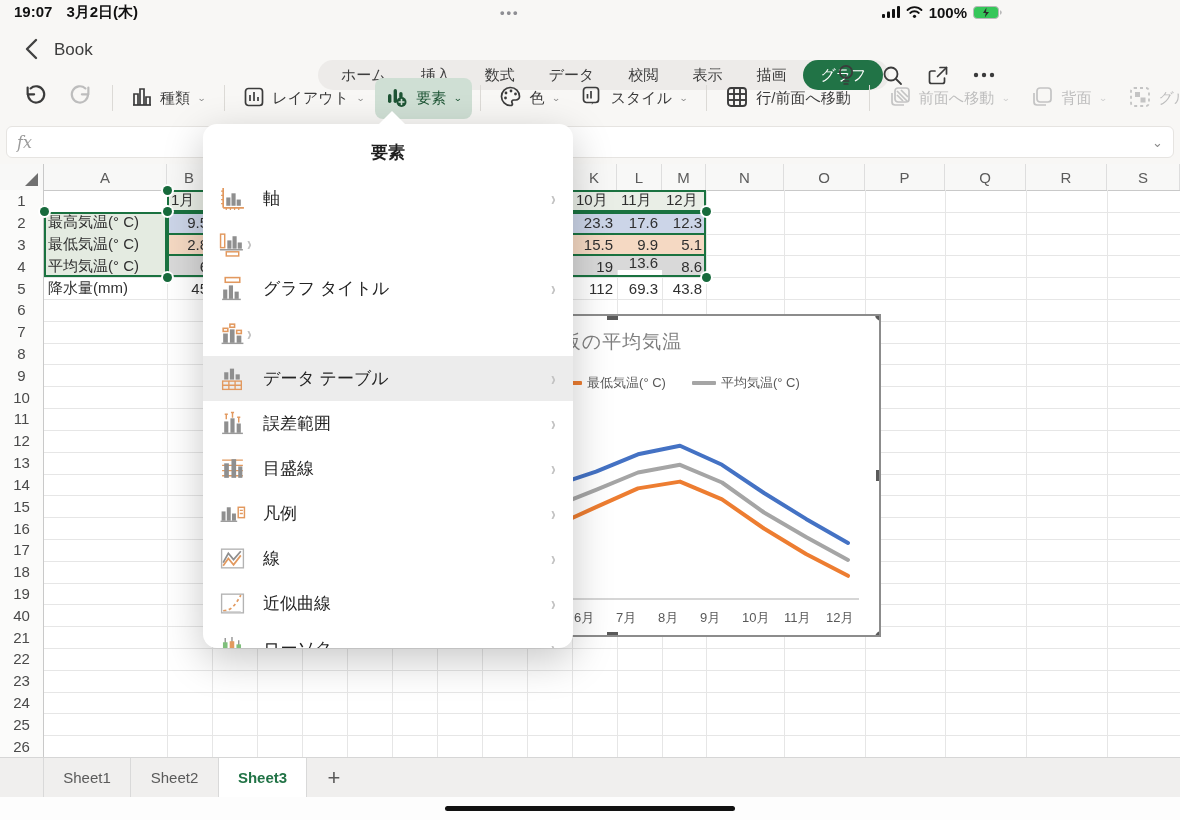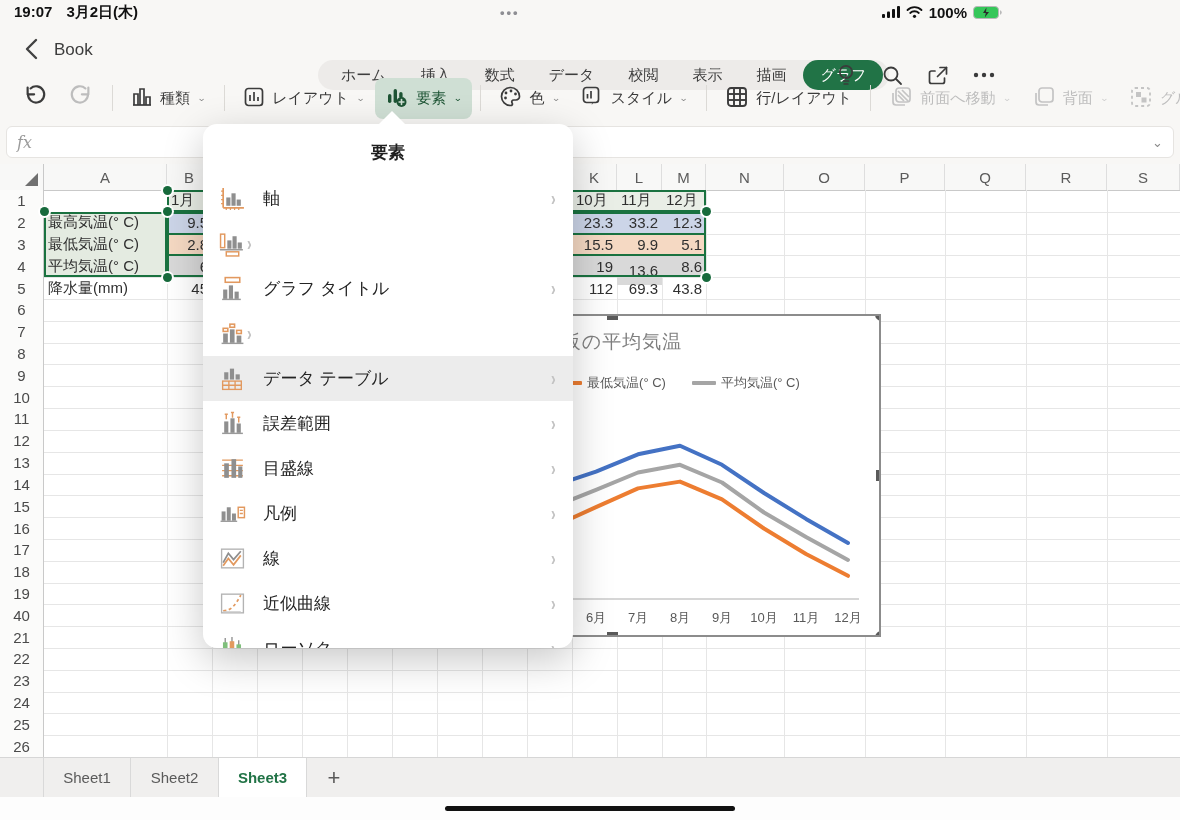--- a/index.html
+++ b/index.html
@@ -52,21 +52,21 @@
   .sel-line { position:absolute; height:2px; background:#1a7240; z-index:2; pointer-events:none; }
   .sel-handle { position:absolute; width:9px; height:9px; border-radius:50%; background:#176a3c; box-shadow:0 0 0 2px #fff; z-index:3; }
 
   
   #chart { position:absolute; left:343px; top:314px; width:538px; height:323px; background:#fff; border:2px solid #8c8c8c; z-index:5; overflow:hidden; }
   #chart-title { position:absolute; left:0; top:13px; width:100%; text-align:center; font-size:19px; color:#7f7f7f; letter-spacing:1px; }
   #chart-legend { position:absolute; left:0; top:58px; width:100%; display:flex; justify-content:center; gap:26px; }
   .legend-item { display:flex; align-items:center; gap:5px; font-size:13px; color:#595959; }
   .legend-dash { width:24px; height:4px; border-radius:1px; }
   #chart-svg { position:absolute; left:0; top:95px; }
-  .x-label { position:absolute; width:44px; text-align:center; font-size:13px; color:#595959; top:293px; }
+  .x-label { position:absolute; width:44px; font-size:13px; color:#595959; top:293px; }
   .chart-handle { position:absolute; background:#5a5a5a; box-shadow:0 0 0 2px #fff; z-index:6; }
   .chart-handle.sq { width:11px; height:11px; }
   .chart-handle.ci { width:13px; height:13px; border-radius:50%; }
 
   
   #menu-pointer { position:absolute; left:378px; top:111px; width:0; height:0; border-left:14px solid transparent; border-right:14px solid transparent; border-bottom:14px solid #fff; z-index:31; }
   #menu { position:absolute; left:203px; top:124px; width:370px; height:524px; background:#fff; border-radius:14px; box-shadow:0 12px 40px rgba(0,0,0,.22); z-index:30; overflow:hidden; }
   #menu-title { text-align:center; font-size:17px; font-weight:bold; color:#1f1f1f; padding-top:17px; height:52px; }
   .menu-item { position:relative; height:45px; display:flex; align-items:center; padding:0 16px; cursor:pointer; }
   .menu-item.highlighted { background:#ececec; }
@@ -274,21 +274,21 @@
       <button class="tbtn">
         <span><svg width="24" height="24" viewBox="0 0 24 24">
             <g fill="none" stroke="#3c3c3c" stroke-width="1.9">
               <rect x="3" y="3" width="18" height="18" rx="3"></rect>
               <path d="M3 9 h18"></path>
               <path d="M3 15 h18"></path>
               <path d="M9 3 v18"></path>
               <path d="M15 3 v18"></path>
             </g>
           </svg></span>
-        <span>行/レイアウト</span>
+        <span>行/前面へ移動</span>
       </button>
       <div class="vdiv"></div>
       <button class="tbtn disabled">
         <span><svg width="24" height="24" viewBox="0 0 24 24">
             <g fill="none" stroke="#c4c4c4" stroke-width="1.7">
               <rect x="7" y="3" width="14" height="14" rx="3"></rect>
               <path d="M4 8 v9 a3 3 0 0 0 3 3 h9"></path>
               <path d="M9 6 l10 10 M9 10 l6 6 M13 5 l7 7"></path>
             </g>
           </svg></span>
@@ -418,31 +418,31 @@
     <div class="gl-v" style="left: 945px; height: 567.06px;"></div>
     <div class="gl-v" style="left: 1026px; height: 567.06px;"></div>
     <div class="gl-v" style="left: 1107px; height: 567.06px;"></div>
     <div class="cell" style="left: 167px; width: 45px; top: 26px; height: 21.81px; background: rgb(233, 238, 230);">1月</div>
     <div class="cell" style="left: 572px; width: 45px; top: 26px; height: 21.81px; background: rgb(233, 238, 230);">10月</div>
     <div class="cell" style="left: 617px; width: 45px; top: 26px; height: 21.81px; background: rgb(233, 238, 230);">11月</div>
     <div class="cell" style="left: 662px; width: 44px; top: 26px; height: 21.81px; background: rgb(233, 238, 230);">12月</div>
     <div class="cell" style="left: 44px; width: 123px; top: 47.81px; height: 21.81px; background: rgb(228, 235, 225);">最高気温(° C)</div>
     <div class="cell num" style="left: 167px; width: 45px; top: 47.81px; height: 21.81px; background: rgb(204, 213, 232);">9.5</div>
     <div class="cell num" style="left: 572px; width: 45px; top: 47.81px; height: 21.81px; background: rgb(204, 213, 232);">23.3</div>
-    <div class="cell num" style="left: 617px; width: 45px; top: 47.81px; height: 21.81px; background: rgb(204, 213, 232);">33.2</div>
+    <div class="cell num" style="left: 617px; width: 45px; top: 47.81px; height: 21.81px; background: rgb(204, 213, 232);">17.6</div>
     <div class="cell num" style="left: 662px; width: 44px; top: 47.81px; height: 21.81px; background: rgb(204, 213, 232);">12.3</div>
     <div class="cell" style="left: 44px; width: 123px; top: 69.62px; height: 21.81px; background: rgb(228, 235, 225);">最低気温(° C)</div>
     <div class="cell num" style="left: 167px; width: 45px; top: 69.62px; height: 21.81px; background: rgb(245, 217, 195);">2.8</div>
     <div class="cell num" style="left: 572px; width: 45px; top: 69.62px; height: 21.81px; background: rgb(245, 217, 195);">15.5</div>
     <div class="cell num" style="left: 617px; width: 45px; top: 69.62px; height: 21.81px; background: rgb(245, 217, 195);">9.9</div>
     <div class="cell num" style="left: 662px; width: 44px; top: 69.62px; height: 21.81px; background: rgb(245, 217, 195);">5.1</div>
     <div class="cell" style="left: 44px; width: 123px; top: 91.43px; height: 21.81px; background: rgb(228, 235, 225);">平均気温(° C)</div>
     <div class="cell num" style="left: 167px; width: 45px; top: 91.43px; height: 21.81px; background: rgb(217, 217, 217);">6</div>
     <div class="cell num" style="left: 572px; width: 45px; top: 91.43px; height: 21.81px; background: rgb(217, 217, 217);">19</div>
-    <div class="cell num" style="left: 617px; width: 45px; top: 91.43px; height: 30px; background: rgb(217, 217, 217);">13.6</div>
+    <div class="cell num" style="left: 617px; width: 45px; top: 91.43px; height: 15px; background: rgb(217, 217, 217);">13.6</div>
     <div class="cell num" style="left: 662px; width: 44px; top: 91.43px; height: 21.81px; background: rgb(217, 217, 217);">8.6</div>
     <div class="cell" style="left: 44px; width: 123px; top: 113.24px; height: 21.81px;">降水量(mm)</div>
     <div class="cell num" style="left: 167px; width: 45px; top: 113.24px; height: 21.81px;">45</div>
     <div class="cell num" style="left: 572px; width: 45px; top: 113.24px; height: 21.81px;">112</div>
     <div class="cell num" style="left: 617px; width: 45px; top: 113.24px; height: 21.81px;">69.3</div>
     <div class="cell num" style="left: 662px; width: 44px; top: 113.24px; height: 21.81px;">43.8</div>
     <div class="sel-border" style="left: 167px; top: 26px; width: 539px; height: 21.81px;"></div>
     <div class="sel-border" style="left: 44px; top: 47.81px; width: 123px; height: 65.43px;"></div>
     <div class="sel-border" style="left: 167px; top: 47.81px; width: 539px; height: 65.43px;"></div>
     <div class="sel-line" style="left: 167px; width: 539px; top: 68.62px;"></div>

